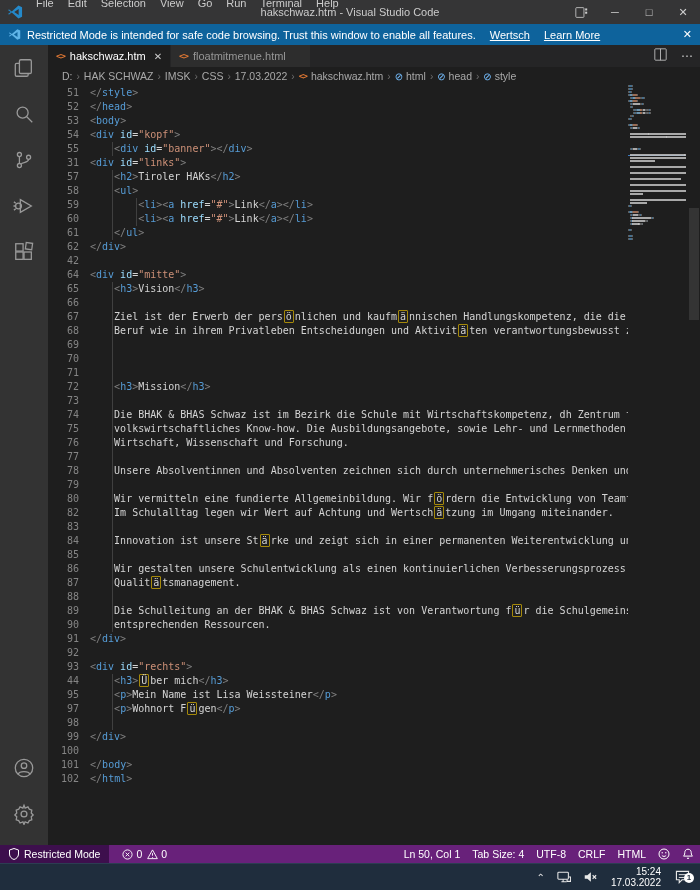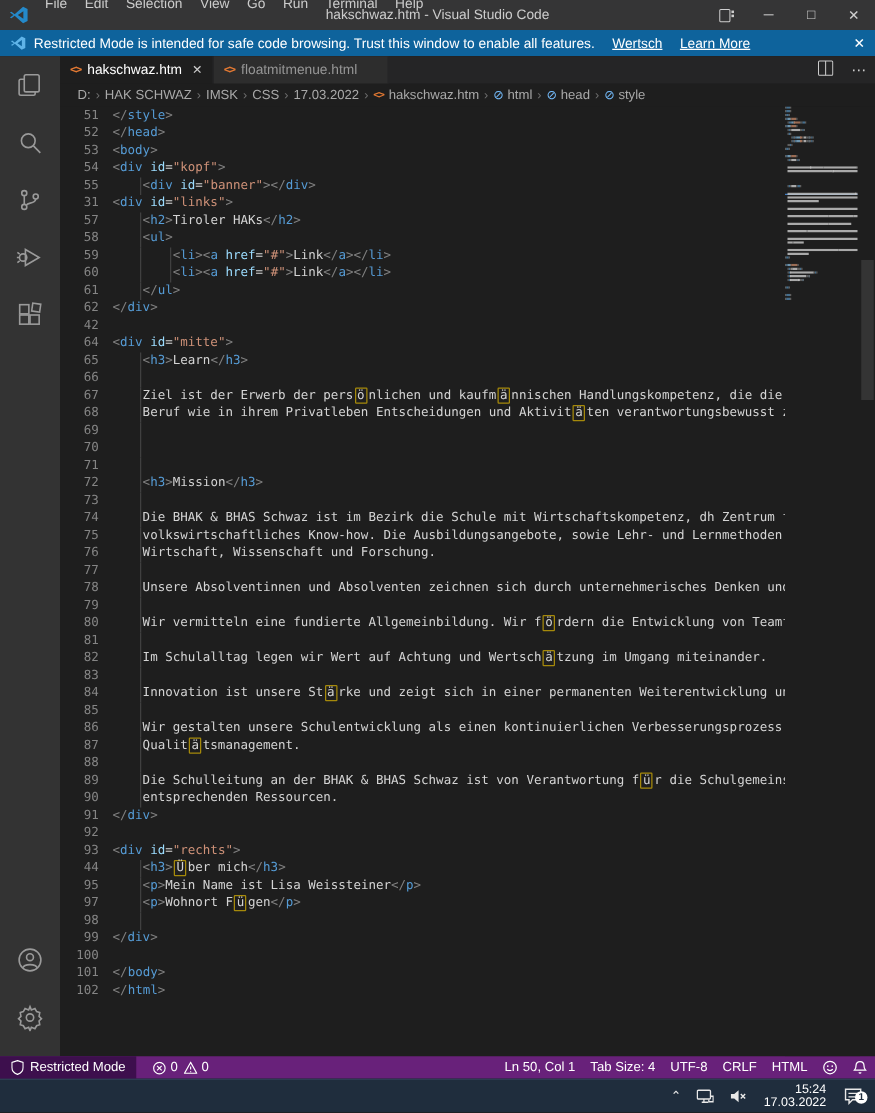--- a/index.html
+++ b/index.html
@@ -283,37 +283,36 @@
             <div class="cl"><span class="ln">55</span><span class="cw"><i class="guide" style="left: 22.08px;"></i>    <span class="tok-p">&lt;</span><span class="tok-t">div</span><span class="tok-a"> id</span><span class="tok-e">=</span><span class="tok-v">"banner"</span><span class="tok-p">&gt;</span><span class="tok-p">&lt;/</span><span class="tok-t">div</span><span class="tok-p">&gt;</span></span></div>
             <div class="cl"><span class="ln">31</span><span class="cw"><span class="tok-p">&lt;</span><span class="tok-t">div</span><span class="tok-a"> id</span><span class="tok-e">=</span><span class="tok-v">"links"</span><span class="tok-p">&gt;</span></span></div>
             <div class="cl"><span class="ln">57</span><span class="cw"><i class="guide" style="left: 22.08px;"></i>    <span class="tok-p">&lt;</span><span class="tok-t">h2</span><span class="tok-p">&gt;</span><span class="tok-x">Tiroler HAKs</span><span class="tok-p">&lt;/</span><span class="tok-t">h2</span><span class="tok-p">&gt;</span></span></div>
             <div class="cl"><span class="ln">58</span><span class="cw"><i class="guide" style="left: 22.08px;"></i>    <span class="tok-p">&lt;</span><span class="tok-t">ul</span><span class="tok-p">&gt;</span></span></div>
             <div class="cl"><span class="ln">59</span><span class="cw"><i class="guide" style="left: 22.08px;"></i><i class="guide" style="left: 46.16px;"></i>        <span class="tok-p">&lt;</span><span class="tok-t">li</span><span class="tok-p">&gt;</span><span class="tok-p">&lt;</span><span class="tok-t">a</span><span class="tok-a"> href</span><span class="tok-e">=</span><span class="tok-v">"#"</span><span class="tok-p">&gt;</span><span class="tok-x">Link</span><span class="tok-p">&lt;/</span><span class="tok-t">a</span><span class="tok-p">&gt;</span><span class="tok-p">&lt;/</span><span class="tok-t">li</span><span class="tok-p">&gt;</span></span></div>
             <div class="cl"><span class="ln">60</span><span class="cw"><i class="guide" style="left: 22.08px;"></i><i class="guide" style="left: 46.16px;"></i>        <span class="tok-p">&lt;</span><span class="tok-t">li</span><span class="tok-p">&gt;</span><span class="tok-p">&lt;</span><span class="tok-t">a</span><span class="tok-a"> href</span><span class="tok-e">=</span><span class="tok-v">"#"</span><span class="tok-p">&gt;</span><span class="tok-x">Link</span><span class="tok-p">&lt;/</span><span class="tok-t">a</span><span class="tok-p">&gt;</span><span class="tok-p">&lt;/</span><span class="tok-t">li</span><span class="tok-p">&gt;</span></span></div>
             <div class="cl"><span class="ln">61</span><span class="cw"><i class="guide" style="left: 22.08px;"></i>    <span class="tok-p">&lt;/</span><span class="tok-t">ul</span><span class="tok-p">&gt;</span></span></div>
             <div class="cl"><span class="ln">62</span><span class="cw"><span class="tok-p">&lt;/</span><span class="tok-t">div</span><span class="tok-p">&gt;</span></span></div>
             <div class="cl"><span class="ln">42</span><span class="cw"></span></div>
             <div class="cl"><span class="ln">64</span><span class="cw"><span class="tok-p">&lt;</span><span class="tok-t">div</span><span class="tok-a"> id</span><span class="tok-e">=</span><span class="tok-v">"mitte"</span><span class="tok-p">&gt;</span></span></div>
-            <div class="cl"><span class="ln">65</span><span class="cw"><i class="guide" style="left: 22.08px;"></i>    <span class="tok-p">&lt;</span><span class="tok-t">h3</span><span class="tok-p">&gt;</span><span class="tok-x">Learn</span><span class="tok-p">&lt;/</span><span class="tok-t">h3</span><span class="tok-p">&gt;</span></span></div>
+            <div class="cl"><span class="ln">65</span><span class="cw"><i class="guide" style="left: 22.08px;"></i>    <span class="tok-p">&lt;</span><span class="tok-t">h3</span><span class="tok-p">&gt;</span><span class="tok-x">Vision</span><span class="tok-p">&lt;/</span><span class="tok-t">h3</span><span class="tok-p">&gt;</span></span></div>
             <div class="cl"><span class="ln">66</span><span class="cw"><i class="guide" style="left: 22.08px;"></i>    </span></div>
             <div class="cl"><span class="ln">67</span><span class="cw"><i class="guide" style="left: 22.08px;"></i>    <span class="tok-x">Ziel ist der Erwerb der pers</span><span class="tok-b">ö</span><span class="tok-x">nlichen und kaufm</span><span class="tok-b">ä</span><span class="tok-x">nnischen Handlungskompetenz, die die Sch</span></span></div>
             <div class="cl"><span class="ln">68</span><span class="cw"><i class="guide" style="left: 22.08px;"></i>    <span class="tok-x">Beruf wie in ihrem Privatleben Entscheidungen und Aktivit</span><span class="tok-b">ä</span><span class="tok-x">ten verantwortungsbewusst zu setzen.</span></span></div>
             <div class="cl"><span class="ln">69</span><span class="cw"><i class="guide" style="left: 22.08px;"></i>    </span></div>
             <div class="cl"><span class="ln">70</span><span class="cw"><i class="guide" style="left: 22.08px;"></i>    </span></div>
             <div class="cl"><span class="ln">71</span><span class="cw"><i class="guide" style="left: 22.08px;"></i>    </span></div>
             <div class="cl"><span class="ln">72</span><span class="cw"><i class="guide" style="left: 22.08px;"></i>    <span class="tok-p">&lt;</span><span class="tok-t">h3</span><span class="tok-p">&gt;</span><span class="tok-x">Mission</span><span class="tok-p">&lt;/</span><span class="tok-t">h3</span><span class="tok-p">&gt;</span></span></div>
             <div class="cl"><span class="ln">73</span><span class="cw"><i class="guide" style="left: 22.08px;"></i>    </span></div>
             <div class="cl"><span class="ln">74</span><span class="cw"><i class="guide" style="left: 22.08px;"></i>    <span class="tok-x">Die BHAK &amp; BHAS Schwaz ist im Bezirk die Schule mit Wirtschaftskompetenz, dh Zentrum f</span></span></div>
             <div class="cl"><span class="ln">75</span><span class="cw"><i class="guide" style="left: 22.08px;"></i>    <span class="tok-x">volkswirtschaftliches Know-how. Die Ausbildungsangebote, sowie Lehr- und Lernmethoden orientieren sich an</span></span></div>
             <div class="cl"><span class="ln">76</span><span class="cw"><i class="guide" style="left: 22.08px;"></i>    <span class="tok-x">Wirtschaft, Wissenschaft und Forschung.</span></span></div>
             <div class="cl"><span class="ln">77</span><span class="cw"><i class="guide" style="left: 22.08px;"></i>    </span></div>
             <div class="cl"><span class="ln">78</span><span class="cw"><i class="guide" style="left: 22.08px;"></i>    <span class="tok-x">Unsere Absolventinnen und Absolventen zeichnen sich durch unternehmerisches Denken und Handeln aus.</span></span></div>
             <div class="cl"><span class="ln">79</span><span class="cw"><i class="guide" style="left: 22.08px;"></i>    </span></div>
             <div class="cl"><span class="ln">80</span><span class="cw"><i class="guide" style="left: 22.08px;"></i>    <span class="tok-x">Wir vermitteln eine fundierte Allgemeinbildung. Wir f</span><span class="tok-b">ö</span><span class="tok-x">rdern die Entwicklung von Teamf</span></span></div>
-            <div class="cl"><span class="ln">81</span><span class="cw"><i class="guide" style="left: 22.08px;"></i>    </span></div>
             <div class="cl"><span class="ln">82</span><span class="cw"><i class="guide" style="left: 22.08px;"></i>    <span class="tok-x">Im Schulalltag legen wir Wert auf Achtung und Wertsch</span><span class="tok-b">ä</span><span class="tok-x">tzung im Umgang miteinander.</span></span></div>
             <div class="cl"><span class="ln">83</span><span class="cw"><i class="guide" style="left: 22.08px;"></i>    </span></div>
             <div class="cl"><span class="ln">84</span><span class="cw"><i class="guide" style="left: 22.08px;"></i>    <span class="tok-x">Innovation ist unsere St</span><span class="tok-b">ä</span><span class="tok-x">rke und zeigt sich in einer permanenten Weiterentwicklung unserer Schule.</span></span></div>
             <div class="cl"><span class="ln">85</span><span class="cw"><i class="guide" style="left: 22.08px;"></i>    </span></div>
             <div class="cl"><span class="ln">86</span><span class="cw"><i class="guide" style="left: 22.08px;"></i>    <span class="tok-x">Wir gestalten unsere Schulentwicklung als einen kontinuierlichen Verbesserungsprozess und verstehen</span></span></div>
             <div class="cl"><span class="ln">87</span><span class="cw"><i class="guide" style="left: 22.08px;"></i>    <span class="tok-x">Qualit</span><span class="tok-b">ä</span><span class="tok-x">tsmanagement.</span></span></div>
             <div class="cl"><span class="ln">88</span><span class="cw"><i class="guide" style="left: 22.08px;"></i>    </span></div>
             <div class="cl"><span class="ln">89</span><span class="cw"><i class="guide" style="left: 22.08px;"></i>    <span class="tok-x">Die Schulleitung an der BHAK &amp; BHAS Schwaz ist von Verantwortung f</span><span class="tok-b">ü</span><span class="tok-x">r die Schulgemeinschaft und stellt die</span></span></div>
             <div class="cl"><span class="ln">90</span><span class="cw"><i class="guide" style="left: 22.08px;"></i>    <span class="tok-x">entsprechenden Ressourcen.</span></span></div>
             <div class="cl"><span class="ln">91</span><span class="cw"><span class="tok-p">&lt;/</span><span class="tok-t">div</span><span class="tok-p">&gt;</span></span></div>

